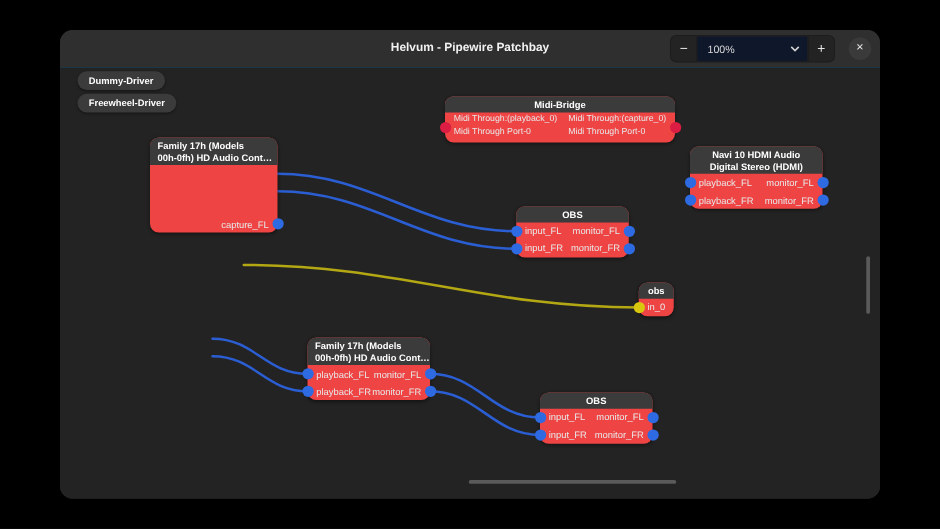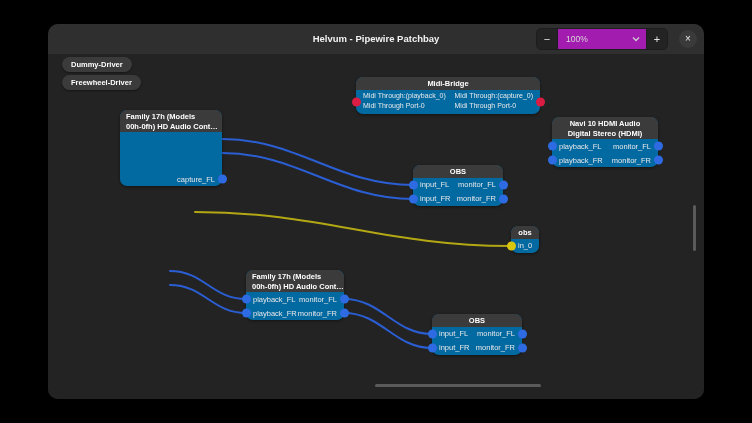--- a/index.html
+++ b/index.html
@@ -32,33 +32,33 @@
   }
   .zoom-btn{
     width:21px;display:flex;align-items:center;justify-content:center;
     background:#232323;color:#e6e6e6;font-size:11px;line-height:1;
     border:0;cursor:default;
   }
   .zoom-btn.minus{border-right:1px solid #1d1d1d;}
   .zoom-btn.plus{border-left:1px solid #1d1d1d;}
   .zoom-display{
     width:74px;display:flex;align-items:center;justify-content:space-between;
-    padding:0 6px 0 8px;color:#d8d8d8;font-size:8.5px;background:#a21caf;text-align:right;
+    padding:0 6px 0 8px;color:#d8d8d8;font-size:8.5px;background:#0f172a;text-align:right;
   }
   .close-btn{
     width:18px;height:18px;border-radius:50%;background:#3a3a3a;
     display:flex;align-items:center;justify-content:center;
     color:#e8e8e8;font-size:10px;line-height:1;
   }
   .canvas{
     position:absolute;left:0;top:30px;width:656px;height:345px;background:#232323;
   }
   svg.wires{position:absolute;left:0;top:0;z-index:0;}
   .node{
-    position:absolute;z-index:1;background:#0369a1;border-radius:7px;
+    position:absolute;z-index:1;background:#ef4444;border-radius:7px;
     box-shadow:0 1px 3px rgba(0,0,0,.45);color:#e8e8e8;
   }
   .node-header{
     background:#3b3b3b;border-radius:7px 7px 0 0;
     padding:2px 6px 1px;font-size:7.5px;font-weight:bold;color:#fff;
     line-height:9.5px;white-space:nowrap;
   }
   .node-header.center{text-align:center;}
   .pill{
     position:absolute;z-index:1;background:#3b3b3b;border-radius:999px;

